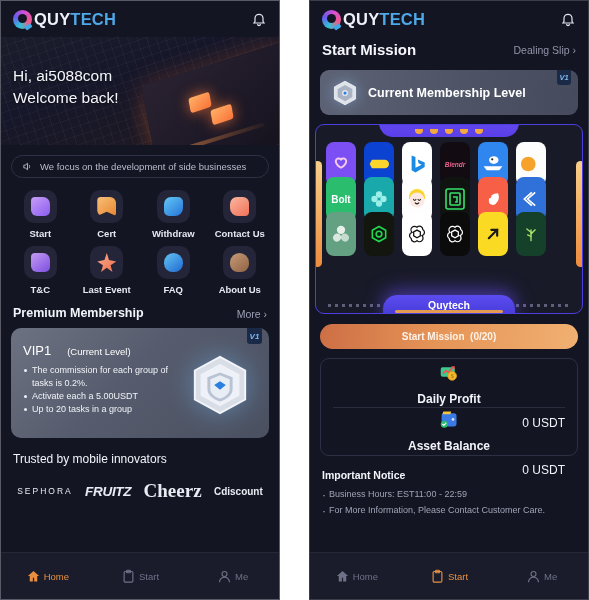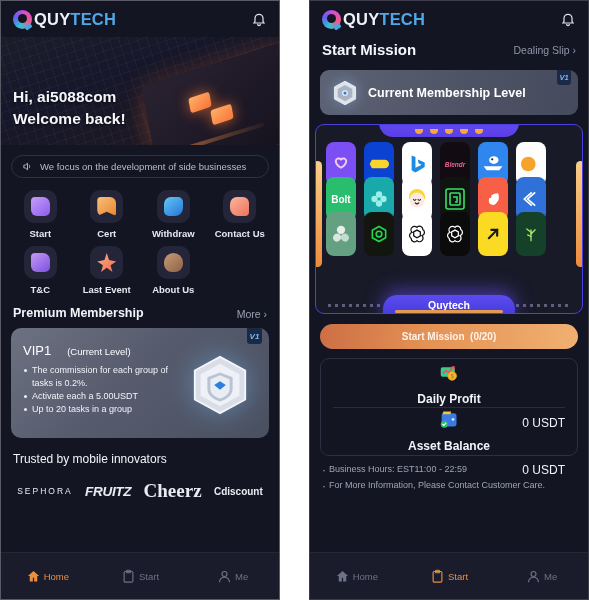--- a/index.html
+++ b/index.html
@@ -66,23 +66,22 @@
       linear-gradient(160deg, #1b1c2b 0%, #16172a 40%, #221a20 100%);
   }
   .hero::before {
     content: ""; position: absolute; inset: 0;
     background-image:
       repeating-linear-gradient(72deg, rgba(255,255,255,.035) 0 1px, transparent 1px 9px),
       repeating-linear-gradient(162deg, rgba(255,255,255,.03) 0 1px, transparent 1px 9px);
   }
   .hero-text {
     position: absolute; left: 12px; top: 28px;
-    color: #f4f6fb; font-size: 15.5px; font-weight: bold; line-height: 1.42;
+    color: #f4f6fb; font-size: 15.5px; font-weight: normal; line-height: 1.42;
     text-shadow: 0 1px 3px rgba(0,0,0,.6);
-    margin-top: 21px;
   }
   .laptop {
     position: absolute; right: -18px; bottom: -14px;
     width: 150px; height: 96px;
     background: linear-gradient(150deg, #2a2230 0%, #1d1826 60%, #14121c 100%);
     transform: rotate(-17deg) skewX(-6deg);
     border-radius: 8px;
     box-shadow: 0 0 24px rgba(255,110,40,.22);
   }
   .laptop::after {
@@ -371,20 +370,26 @@
         <div class="qicon">
             <div class="blob b-tc"></div>
           </div>
         <div class="qlabel">T&amp;C</div>
       </div>
       <div class="qitem">
         <div class="qicon">
             <div class="blob b-last"></div>
           </div>
         <div class="qlabel">Last Event</div>
+      </div>
+      <div class="qitem">
+        <div class="qicon">
+            <div class="blob b-faq"></div>
+          </div>
+        <div class="qlabel">FAQ</div>
       </div>
       <div class="qitem">
         <div class="qicon">
             <div class="blob b-about"></div>
           </div>
         <div class="qlabel">About Us</div>
       </div>
     </div>
 
     <div class="sec-head">
@@ -620,20 +625,21 @@
           <path d="M5 4h9l-1 3H4z" fill="#f2c63a"></path>
           <circle cx="16" cy="13" r="1.6" fill="#d8e6ff"></circle>
           <circle cx="6" cy="18.5" r="4" fill="#2bbd6e"></circle>
           <path d="M4.2 18.6l1.3 1.3 2.4-2.6" stroke="#fff" stroke-width="1.3" fill="none" stroke-linecap="round"></path>
         </svg>
         <div class="stat-name">Asset Balance</div>
         <div class="stat-val">0 USDT</div>
       </div>
     </div>
 
+    <div class="notice-title">Important Notice</div>
     <ul class="notice-list">
       <li>Business Hours: EST11:00 - 22:59</li>
       <li>For More Information, Please Contact Customer Care.</li>
     </ul>
 
     <div class="tabbar">
       <div class="tab">
         <svg width="15" height="15" viewBox="0 0 24 24" fill="#6e7288">
             <path d="M12 3 3 11h3v9h5v-6h2v6h5v-9h3z"></path>
           </svg>

